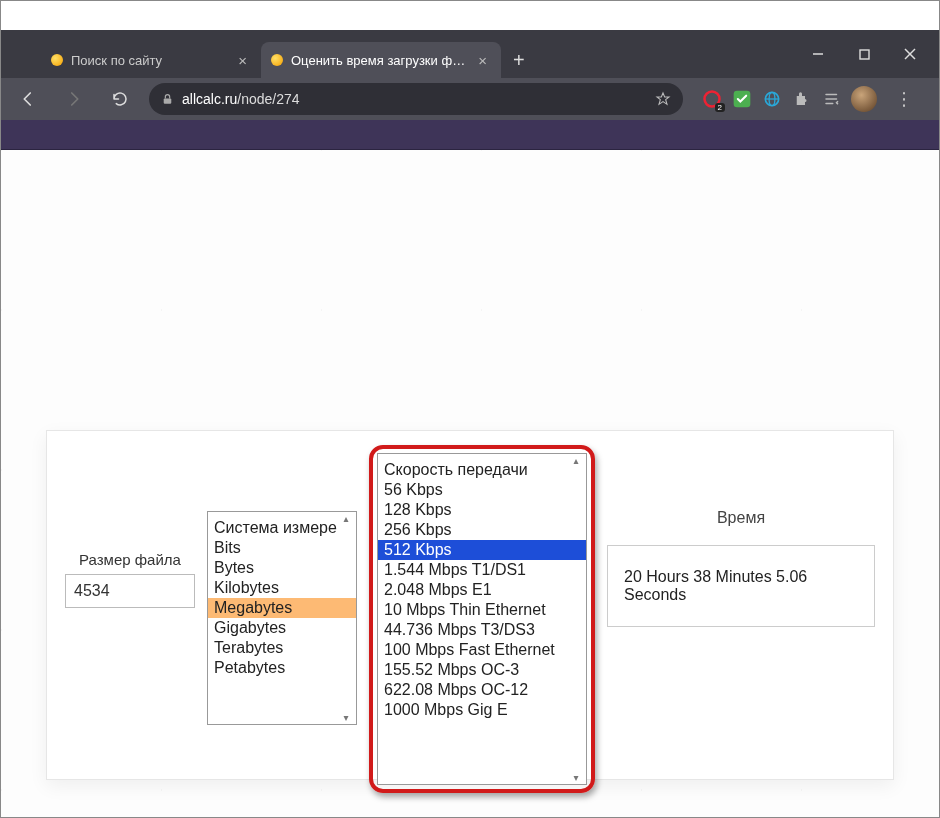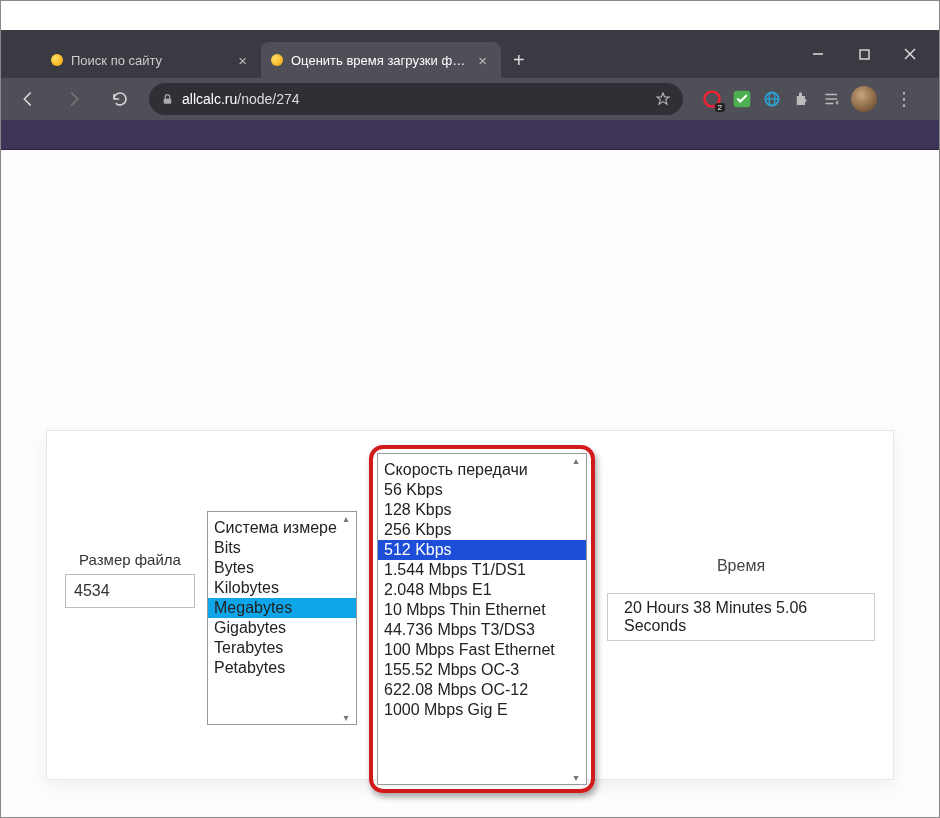--- a/index.html
+++ b/index.html
@@ -119,36 +119,36 @@
 .unit-col { margin-top: 60px; }
 .listbox {
   border:1px solid #999; background:#fff; font-size:16px; color:#222;
   display:flex; flex-direction:column; position:relative;
 }
 .listbox.small { width: 150px; height: 214px; }
 .listbox .scroll-ind { position:absolute; right:2px; width:16px; text-align:center; color:#777; font-size:10px; }
 .listbox .scroll-ind.top{top:1px;} .listbox .scroll-ind.bot{bottom:1px;}
 .lb-items { flex:1; overflow:hidden; display:flex; flex-direction:column;margin-top:6px; }
 .lb-item { padding: 1px 6px; cursor:pointer; white-space:nowrap; }
-.lb-item.sel-gray { background:#0ea5e9; }
+.lb-item.sel-gray { background:#fdba74; }
 .lb-item.sel-blue { background:#1d4ed8; color:#fff; }
 
 .speed-wrap {
   border: 4px solid #d11a1a;
   border-radius: 14px;
   padding: 4px;
   box-shadow: 2px 4px 6px rgba(0,0,0,0.35);
   margin-top: -6px;
 }
 .listbox.big { width: 210px; height: 332px; }
 
-.time-col { flex:1; margin-top: 106px; align-items:center; }
+.time-col { flex:1; margin-top: 58px; align-items:center; }
 .time-head { font-size:16px; color:#444; margin-bottom:18px; }
 .time-box {
-  border:1px solid #ccc; padding:5px 16px; font-size:16px; color:#222; background:#fff;
+  border:1px solid #ccc; padding:22px 16px; font-size:16px; color:#222; background:#fff;
 }
 
 svg { display:block; }
 </style>
 </head>
 <body>
 
 <div class="window">
 
   <div class="titlebar">

